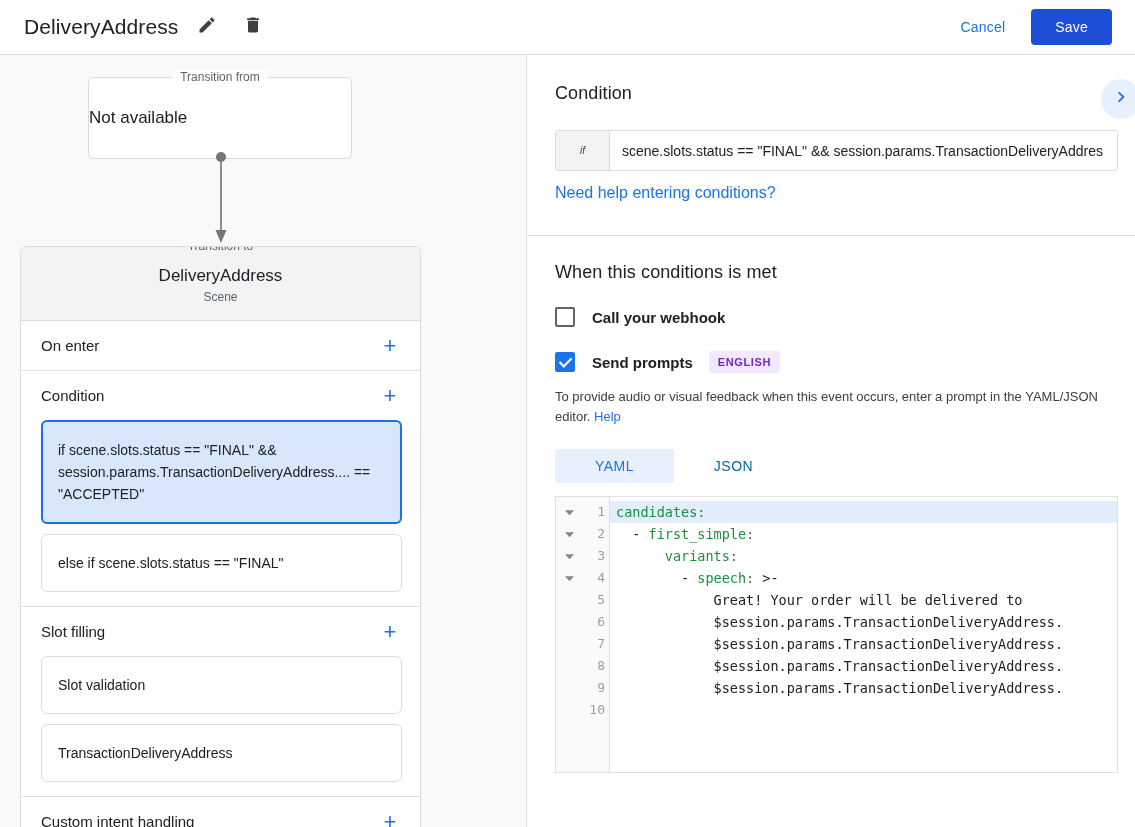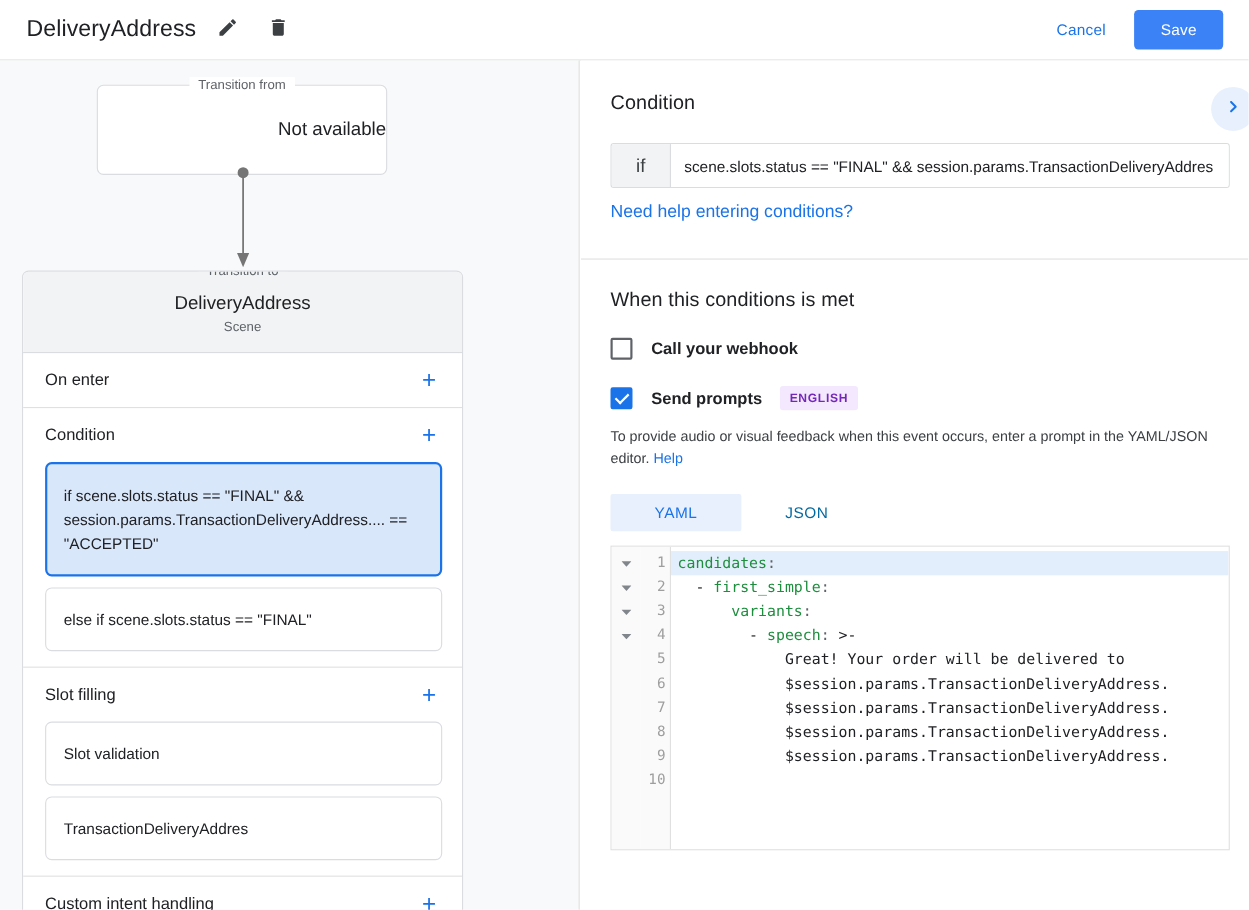--- a/index.html
+++ b/index.html
@@ -45,21 +45,21 @@
     background: none; border: none;
     padding: 9px 12px;
     cursor: pointer;
     letter-spacing: .2px;
   }
   #save-button {
     margin-left: 14px;
     font-size: 14px;
     font-weight: 500;
     color: #ffffff;
-    background: #3b82f6;
+    background: #1d4ed8;
     border: none; border-radius: 4px;
     padding: 0 24px;
     height: 36px;
     cursor: pointer;
     letter-spacing: .2px;
   }
 
   
   #left-panel {
     position: absolute; left: 0; top: 55px;
@@ -89,21 +89,21 @@
   #transition-from-card {
     left: 88px; top: 22px;
     width: 264px; height: 82px;
     background: #ffffff;
   }
   #transition-from-card .fieldset-legend { background: #ffffff; }
   #transition-from-value {
     position: absolute;
     left: 0; right: 0; top: 50%;
     transform: translateY(-50%);
-    text-align: right;
+    text-align: left;
     font-size: 17px;
     color: #202124;
   }
 
   
   #connector { position: absolute; left: 213px; top: 96px; }
 
   
   #scene-card {
     position: absolute;
@@ -203,22 +203,23 @@
     height: 41px;
     border: 1px solid #dadce0;
     border-radius: 3px;
     overflow: hidden;
   }
   #if-label {
     width: 54px;
     background: #f1f3f4;
     border-right: 1px solid #dadce0;
     display: flex; align-items: center; justify-content: center;
-    font-size: 17px;
+    font-size: 10px;
     color: #3c4043;
+    font-style: italic;
   }
   #condition-input {
     flex: 1;
     border: none; outline: none;
     padding: 0 12px;
     font-size: 14px;
     font-family: "Liberation Sans", sans-serif;
     color: #202124;
     background: #ffffff;
   }
@@ -432,21 +433,21 @@
 
     <div class="section">
       <div class="section-head">
         <div class="section-title">Slot filling</div>
         <div class="plus-btn">
           <span>+</span>
         </div>
       </div>
       <div class="section-body">
         <div class="item-card tall">Slot validation</div>
-        <div class="item-card tall">TransactionDeliveryAddres</div>
+        <div class="item-card tall">TransactionDeliveryAddress</div>
       </div>
     </div>
 
     <div class="section">
       <div class="section-head">
         <div class="section-title">Custom intent handling</div>
         <div class="plus-btn">
           <span>+</span>
         </div>
       </div>

